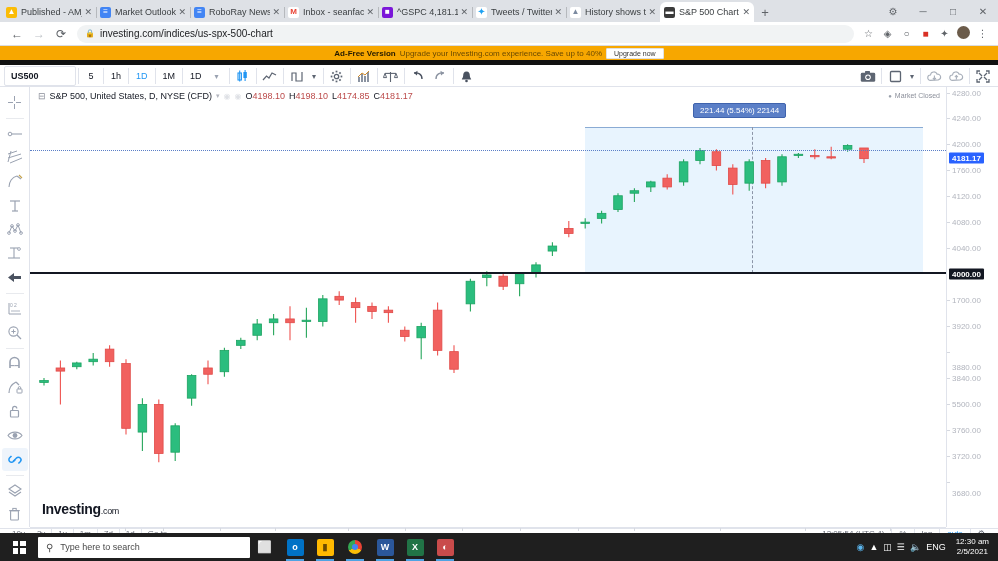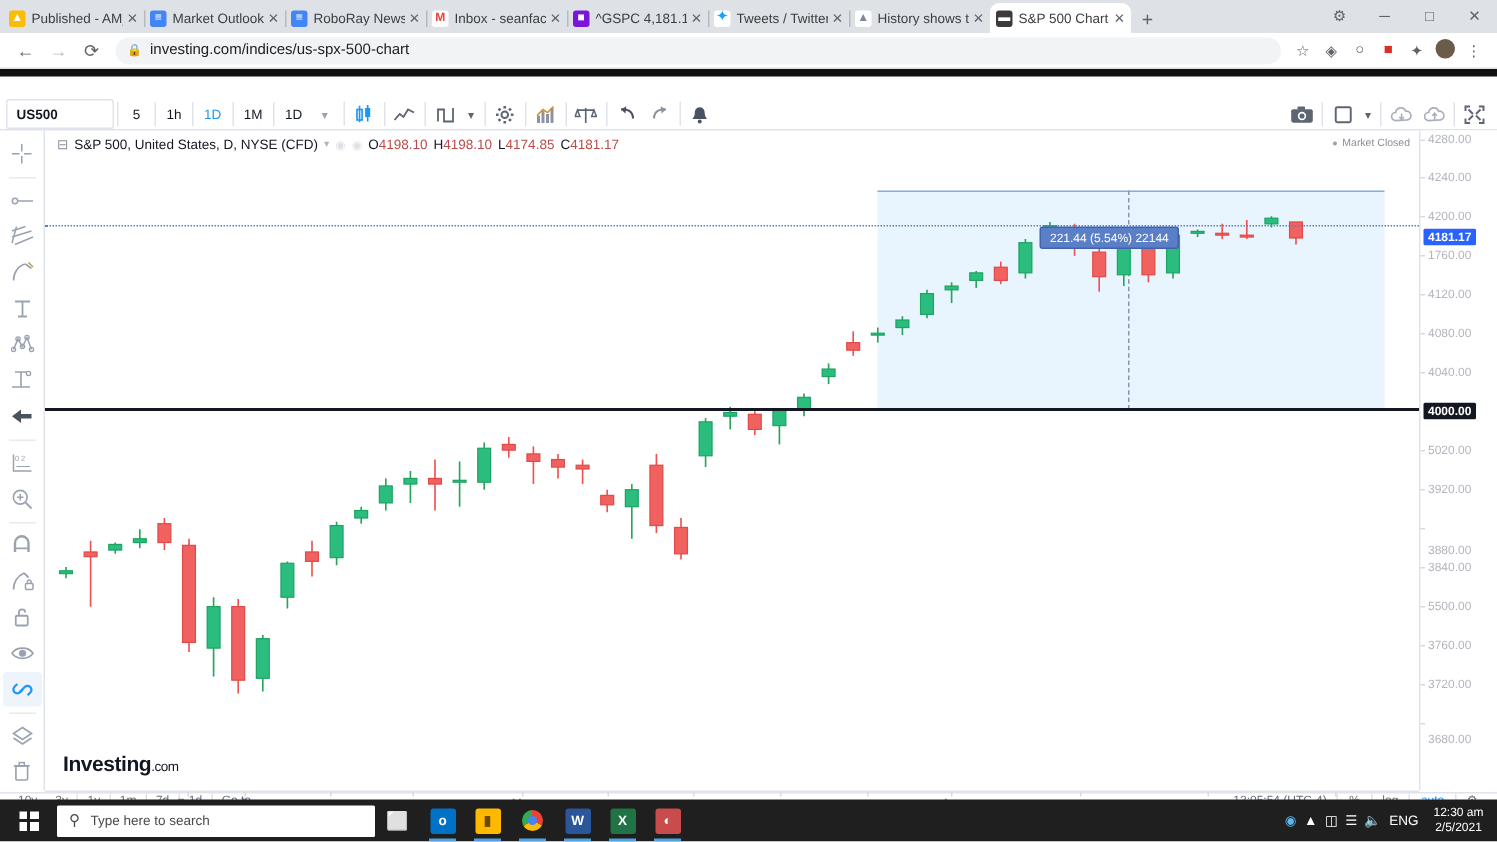--- a/index.html
+++ b/index.html
@@ -335,20 +335,25 @@
       <span>☆</span>
       <span>◈</span>
       <span>○</span>
       <span style="color:#d93025">■</span>
       <span>✦</span>
       <span><i class="avatar"></i></span>
       <span>⋮</span>
     </div>
   </div>
 
+  <div class="adbanner">
+    <b>Ad-Free Version</b>
+    <span>Upgrade your Investing.com experience. Save up to 40%</span>
+    <span class="adbtn">Upgrade now</span>
+  </div>
   <div class="blackstrip"></div>
 
   <div class="app">
 
     <div class="toolbar">
       <div class="sym">US500</div>
       <div class="tsep"></div>
       <div class="tf">5</div>
       <div class="tsep"></div>
       <div class="tf">1h</div>
@@ -627,21 +632,21 @@
           <span class="ohlc"><span class="k">O</span><span>4198.10</span></span>
           <span class="ohlc"><span class="k">H</span><span>4198.10</span></span>
           <span class="ohlc"><span class="k">L</span><span>4174.85</span></span>
           <span class="ohlc"><span class="k">C</span><span>4181.17</span></span>
         </div>
 
         <div class="mclosed">Market Closed</div>
 
         <div class="selrect" style="left:555px; top:40px; width:338px; height:146px;"></div>
         <div class="vdash" style="left:722px; top:40px; height:146px;"></div>
-        <div class="measbox" style="left:663px; top:16px;margin-top:48px;">221.44 (5.54%) 22144</div>
+        <div class="measbox" style="left:663px; top:16px;">221.44 (5.54%) 22144</div>
 
         <div class="hline-cur" style="top:63px;"></div>
         <div class="hline-zero" style="top:185px;"></div>
 
         <svg class="candles" viewBox="0 0 916 396" preserveAspectRatio="none">
           <g id="candle-group">
               <line x1="14" x2="14" y1="291.0285714285714" y2="298.57142857142856" stroke="#26a65b" stroke-width="1.1"></line>
               <rect x="9.7" y="293.54285714285714" width="8.6" height="1.8857142857143003" fill="#2bbd7e" stroke="#1da362" stroke-width="0.8"></rect>
               <line x1="30.4" x2="30.4" y1="273.42857142857144" y2="317.42857142857144" stroke="#ef5350" stroke-width="1.1"></line>
               <rect x="26.099999999999998" y="280.97142857142853" width="8.6" height="3.142857142857167" fill="#f1615f" stroke="#e04a48" stroke-width="0.8"></rect>
@@ -762,21 +767,21 @@
         <div class="ptick" style="top:83px"></div>
           <div class="plabel" style="top:83px">1760.00</div>
         <div class="ptick" style="top:109px"></div>
           <div class="plabel" style="top:109px">4120.00</div>
         <div class="ptick" style="top:135px"></div>
           <div class="plabel" style="top:135px">4080.00</div>
         <div class="ptick" style="top:161px"></div>
           <div class="plabel" style="top:161px">4040.00</div>
         <div class="plabel zero" style="top:187px">4000.00</div>
         <div class="ptick" style="top:213px"></div>
-          <div class="plabel" style="top:213px">5020.00</div>
+          <div class="plabel" style="top:213px">1700.00</div>
         <div class="ptick" style="top:239px"></div>
           <div class="plabel" style="top:239px">3920.00</div>
         <div class="ptick" style="top:265px"></div>
           <div class="plabel" style="top:280px">3880.00</div>
         <div class="ptick" style="top:291px"></div>
           <div class="plabel" style="top:291px">3840.00</div>
         <div class="ptick" style="top:317px"></div>
           <div class="plabel" style="top:317px">5500.00</div>
         <div class="ptick" style="top:343px"></div>
           <div class="plabel" style="top:343px">3760.00</div>

